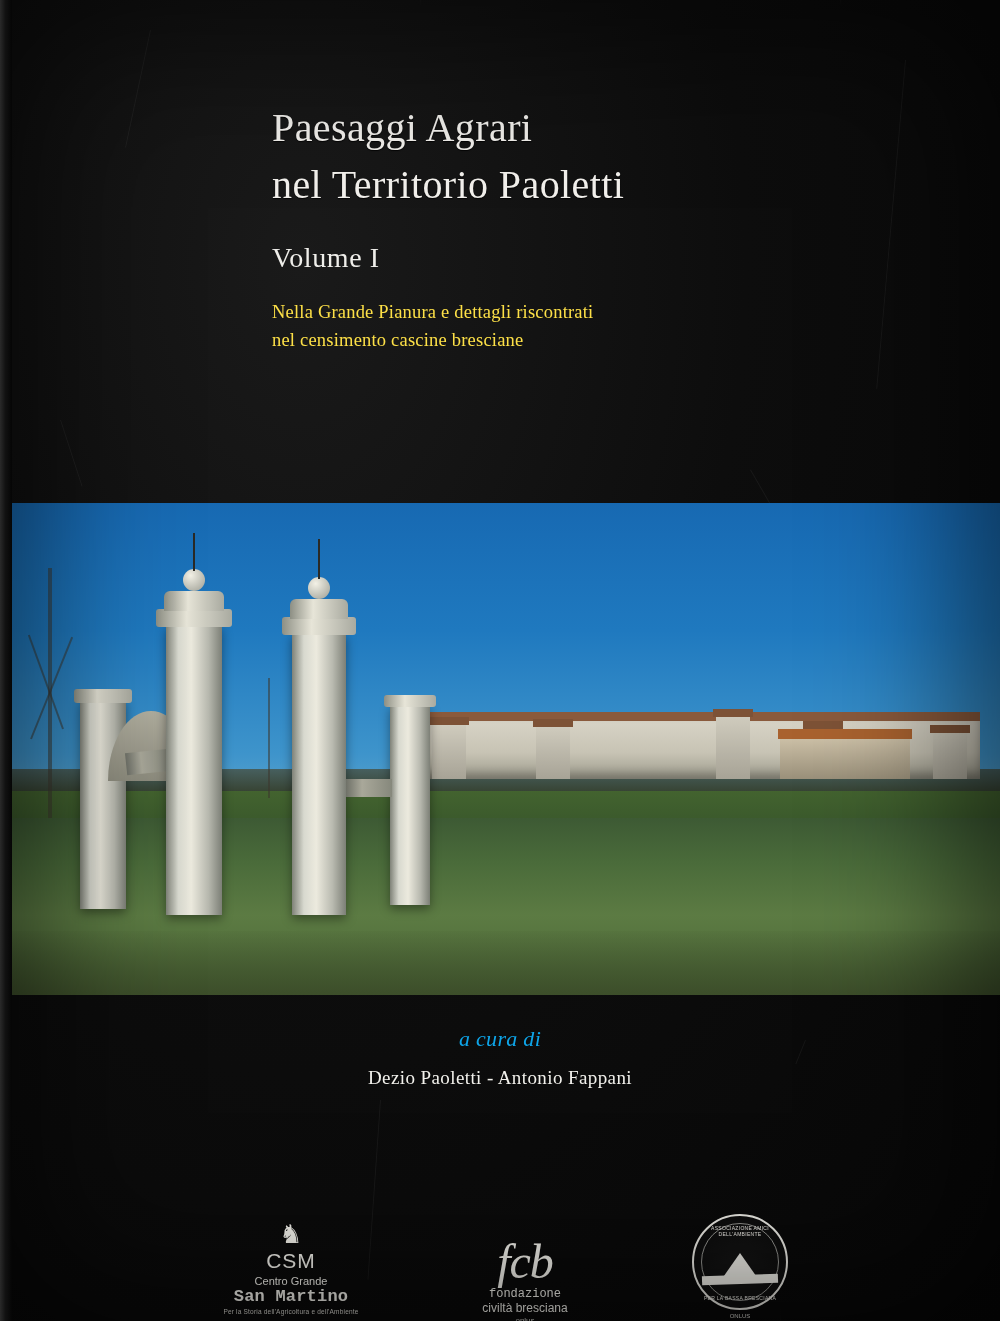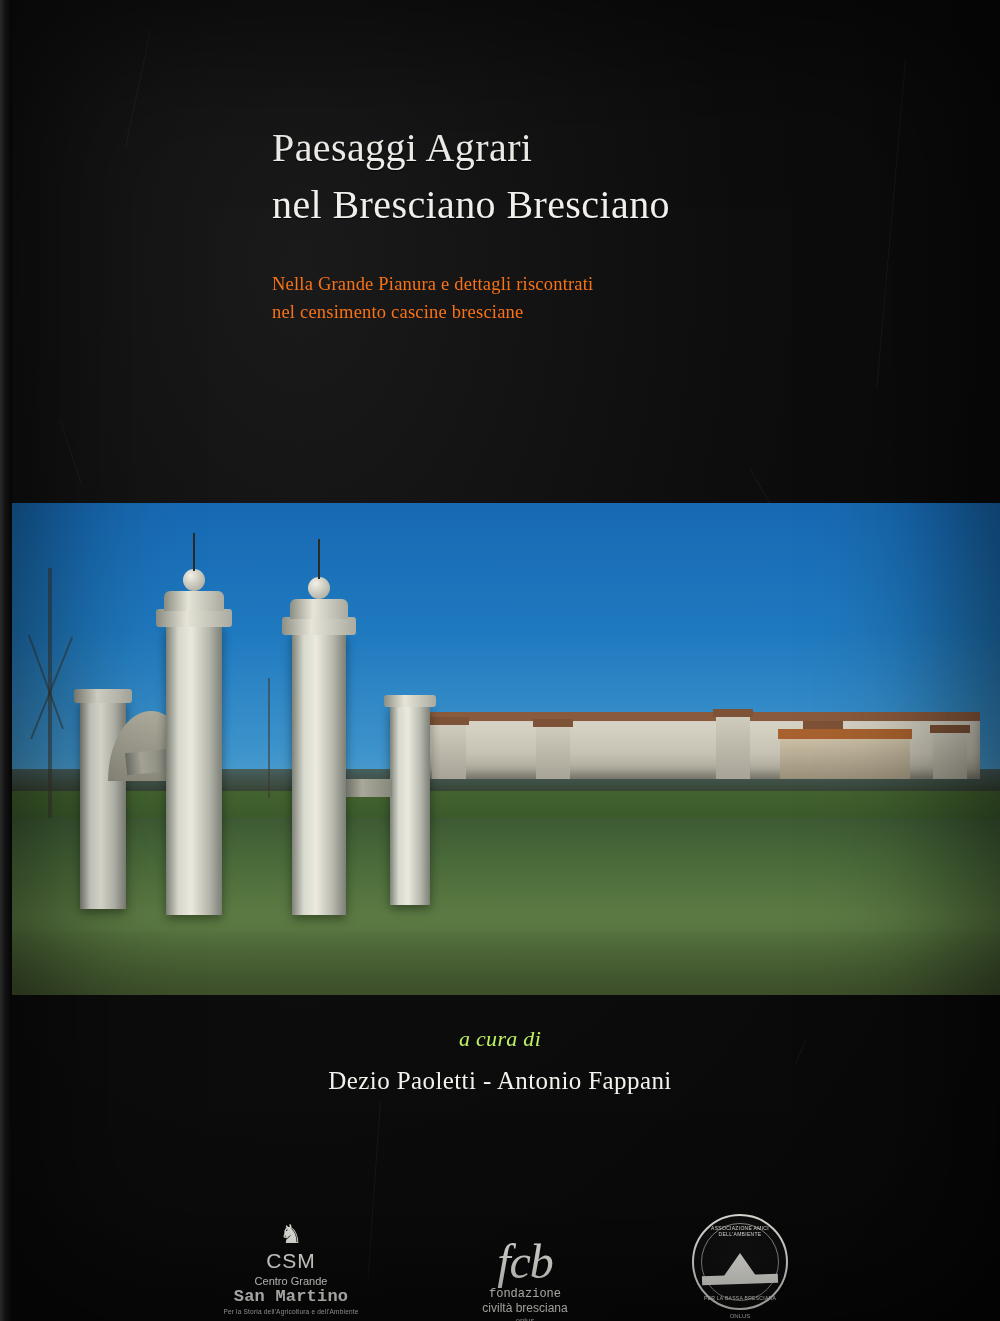--- a/index.html
+++ b/index.html
@@ -43,45 +43,45 @@
     position: absolute;
     background: rgba(255,255,255,0.05);
     transform-origin: top left;
     pointer-events: none;
   }
 
   
   .title-block {
     position: absolute;
     left: 272px;
-    top: 120px;
+    top: 100px;
     width: 620px;
     z-index: 4;
   }
   .main-title {
     color: #f2f0ec;
     font-size: 40px;
     line-height: 1.42;
     letter-spacing: 0.4px;
     font-weight: normal;
     margin: 0;
     text-shadow: 0 1px 1px rgba(0,0,0,0.8);
   }
   .main-title .line { display: block; white-space: nowrap; }
   .volume {
     color: #efeeea;
     font-size: 28px;
     margin-top: 28px;
     letter-spacing: 0.6px;
   }
   .subtitle {
-    color: #f97316;
+    color: #fde047;
     font-size: 18.5px;
     line-height: 1.55;
-    margin-top: 36px;
+    margin-top: 24px;
     letter-spacing: 0.2px;
   }
   .subtitle .line { display: block; }
 
   
   .photo {
     position: absolute;
     left: 0;
     top: 503px;
     width: 1000px;
@@ -192,28 +192,28 @@
 
   
   .credits {
     position: absolute;
     left: 0; top: 1026px;
     width: 1000px;
     text-align: center;
     z-index: 4;
   }
   .credits .acura {
-    color: #bef264;
+    color: #0ea5e9;
     font-size: 22px;
     font-style: italic;
     letter-spacing: 0.3px;
   }
   .credits .authors {
     color: #f2f1ec;
-    font-size: 25px;
+    font-size: 19px;
     margin-top: 15px;
     letter-spacing: 0.4px;
   }
 
   
   .logos {
     position: absolute;
     left: 0; top: 1212px;
     width: 1000px;
     height: 100px;
@@ -347,22 +347,23 @@
   <div class="scratch" style="left:150px; top:30px; width:1px; height:120px; transform: rotate(12deg);"></div>
   <div class="scratch" style="left:750px; top:470px; width:1px; height:40px; transform: rotate(-30deg);"></div>
   <div class="scratch" style="left:805px; top:1040px; width:1px; height:26px; transform: rotate(22deg);"></div>
   <div class="scratch" style="left:380px; top:1100px; width:1px; height:180px; transform: rotate(4deg);"></div>
 
   <div class="spine"></div>
 
   <div class="title-block">
     <h1 class="main-title">
       <span class="line">Paesaggi Agrari</span>
-      <span class="line">nel Bresciano Bresciano</span>
+      <span class="line">nel Territorio Paoletti</span>
     </h1>
+    <div class="volume">Volume I</div>
     <div class="subtitle">
       <span class="line">Nella Grande Pianura e dettagli riscontrati</span>
       <span class="line">nel censimento cascine bresciane</span>
     </div>
   </div>
 
   <div class="photo">
     <div class="sky"></div>
     <div class="tree-line"></div>
     <div class="field-far"></div>

